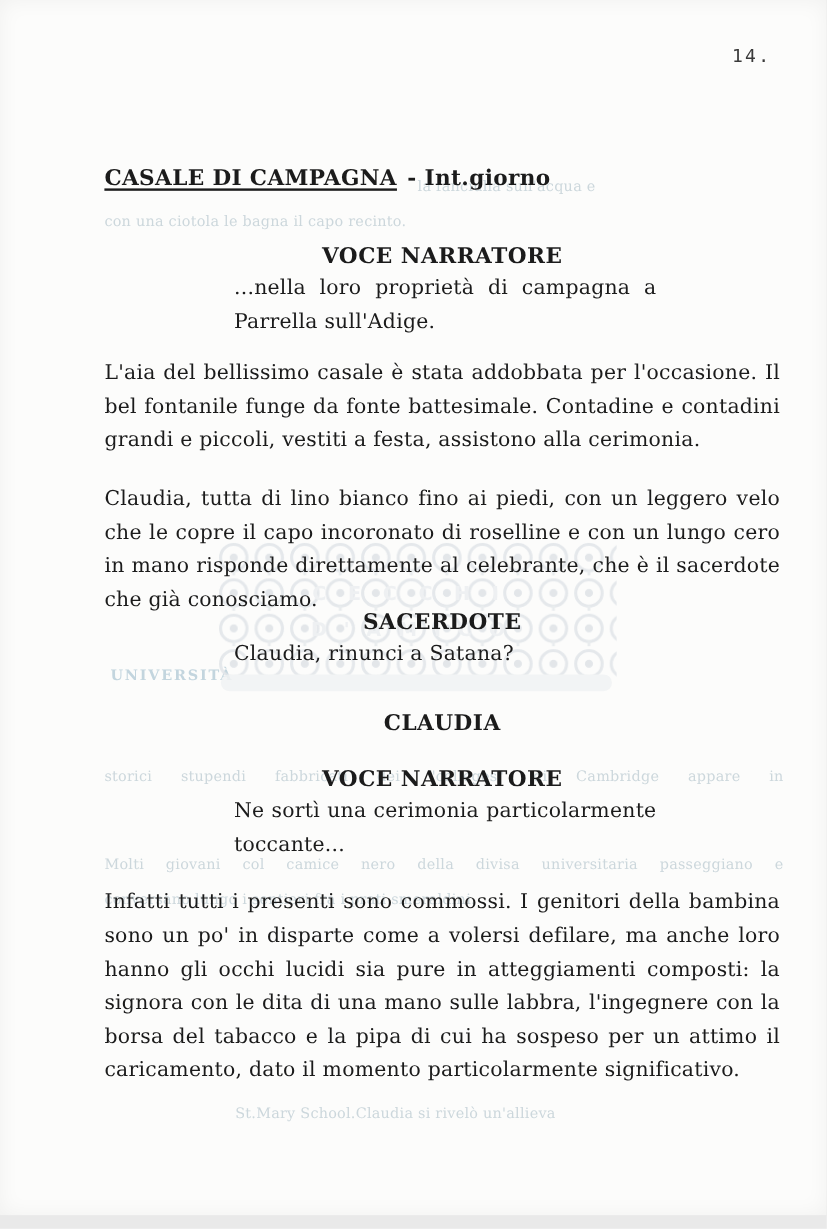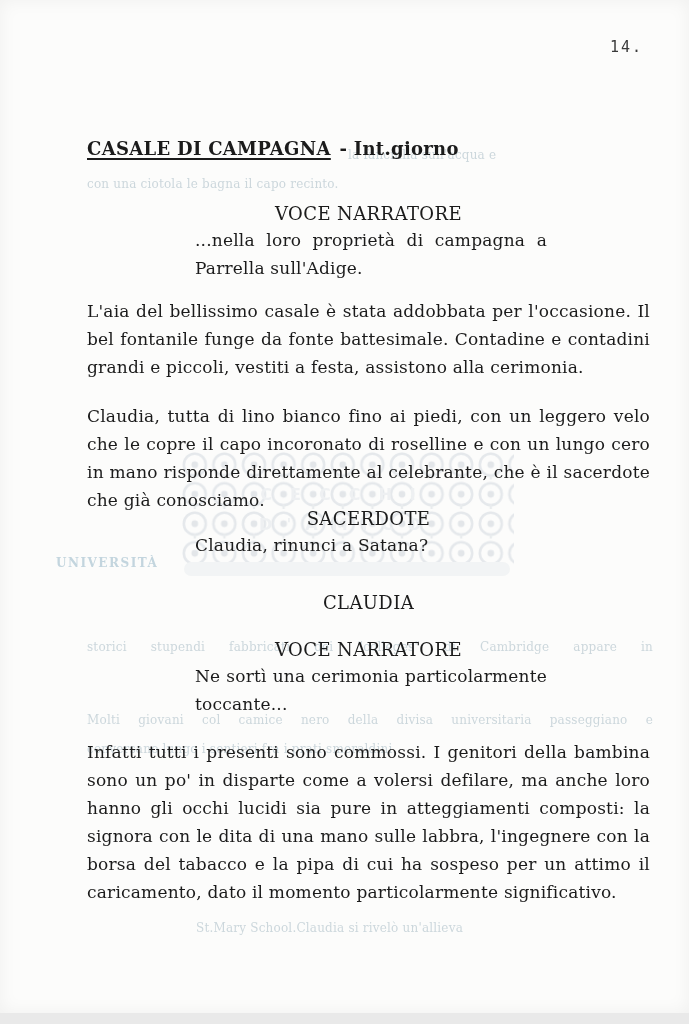--- a/index.html
+++ b/index.html
@@ -28,38 +28,38 @@
   .ghost-layer { position: absolute; inset: 0; z-index: 1; }
   .ghost {
     position: absolute;
     font-size: 12px;
     line-height: 28px;
     color: #ccd7dc;
     white-space: nowrap;
     letter-spacing: 0.2px;
   }
   .ghost.wide { width: 566px; white-space: normal; text-align: justify; text-align-last: justify; }
-  .ghost.blue { color: #c3d5de; font-weight: bold; letter-spacing: 1.5px; }
+  .ghost.blue { color: #c3d5de; font-weight: bold; letter-spacing: 1.5px; margin-left: 36px; }
   
   .watermark { position: absolute; left: 180px; top: 450px; z-index: 1; opacity: 0.85; }
   
   .content {
     position: relative;
     z-index: 2;
     padding: 137px 39px 0 87px;
     font-size: 17px;
     line-height: 28px;
     letter-spacing: 0.2px;
   }
   .scene-heading { font-size: 18px; font-weight: bold; line-height: 24px; letter-spacing: 0.3px; }
   .scene-heading .title { text-decoration: underline; text-decoration-thickness: 2px; text-underline-offset: 3px; }
   .scene-heading .suffix { margin-left: 2px; }
   .character {
     text-align: center;
-    font-weight: normal;
+    font-weight: bold;
     font-size: 18px;
     line-height: 24px;
     letter-spacing: 0.4px;
   }
   .c1 { margin-top: 41px; }
   .c2 { margin-top: -7px; }
   .c3 { margin-top: 32px; }
   .c4 { margin-top: 23px; }
   .dialogue {
     width: 352px;

